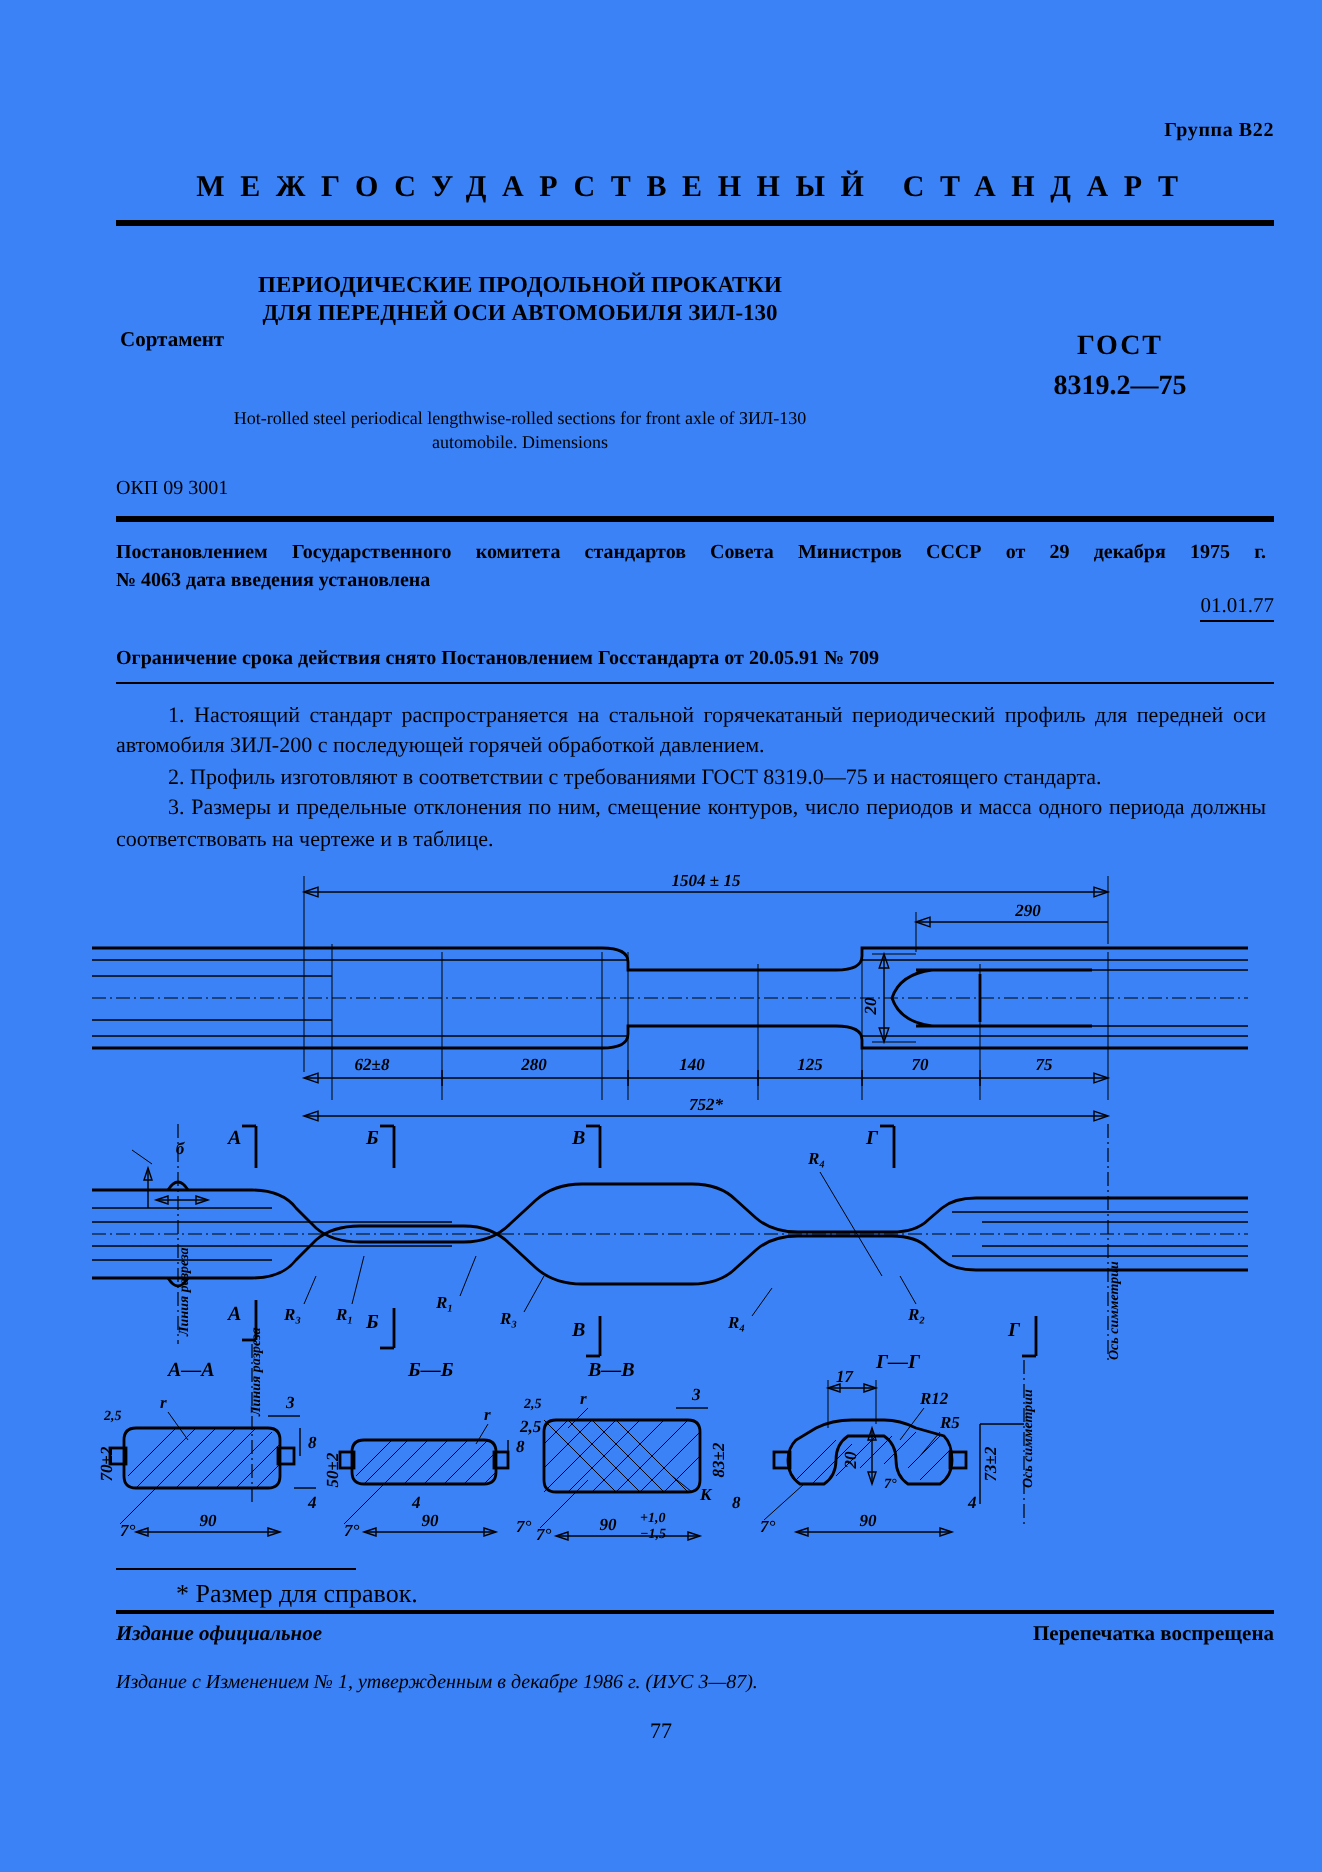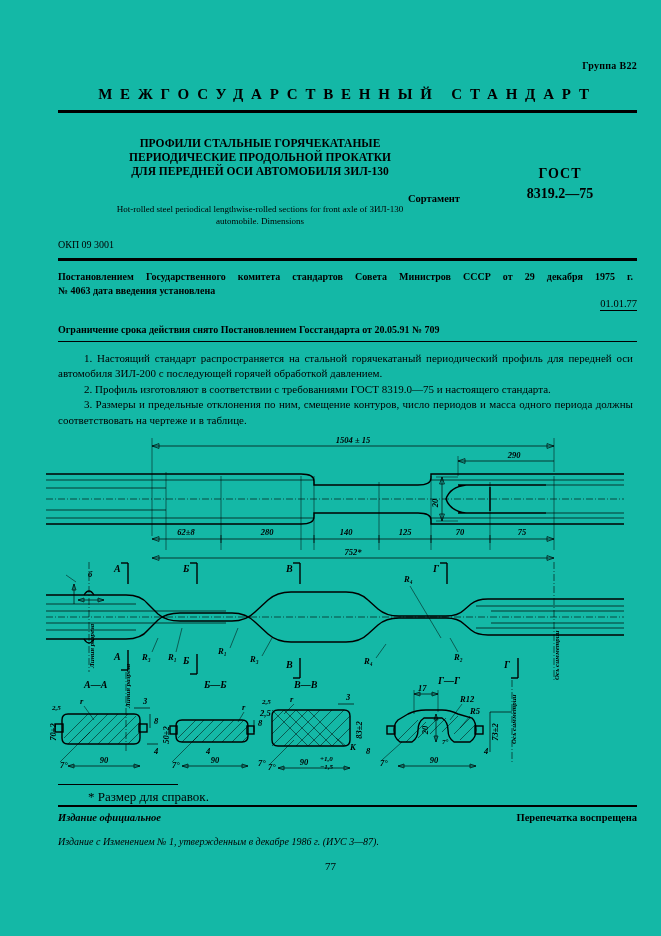--- a/index.html
+++ b/index.html
@@ -6,21 +6,21 @@
   html, body {
     margin: 0;
     padding: 0;
     background: #8a8a8a;
   }
   .page {
     position: relative;
     width: 661px;
     height: 936px;
     margin: 0 auto;
-    background: #14b8a6;
+    background: #3b82f6;
     overflow: hidden;
     font-family: "Liberation Serif", "DejaVu Serif", serif;
     color: #000000;
   }
 
   
   .group-code {
     position: absolute;
     top: 60px;
     right: 24px;
@@ -57,24 +57,24 @@
     top: 136px;
     left: 60px;
     width: 400px;
     text-align: center;
     font-size: 11.5px;
     font-weight: bold;
     line-height: 14px;
   }
   .title-sub {
     position: absolute;
-    top: 193px;
+    top: 165px;
     left: 60px;
     width: 400px;
-    text-align: right;
+    text-align: left;
     font-size: 10.5px;
     font-weight: bold;
   }
   .title-en {
     position: absolute;
     top: 203px;
     left: 48px;
     width: 424px;
     text-align: center;
     font-size: 9px;
@@ -220,21 +220,20 @@
 <body>
 
 <div class="page">
 
   <div class="group-code">Группа В22</div>
 
   <div class="std-word">МЕЖГОСУДАРСТВЕННЫЙ СТАНДАРТ</div>
   <div class="rule-thick" style="top:110px;"></div>
 
   <div class="title-main">
-    <div>ПРОФИЛИ СТАЛЬНЫЕ ГОРЯЧЕКАТАНЫЕ</div>
     <div>ПЕРИОДИЧЕСКИЕ ПРОДОЛЬНОЙ ПРОКАТКИ</div>
     <div>ДЛЯ ПЕРЕДНЕЙ ОСИ АВТОМОБИЛЯ ЗИЛ-130</div>
   </div>
   <div class="title-sub">Сортамент</div>
   <div class="title-en">
     <div>Hot-rolled steel periodical lengthwise-rolled sections for front axle of ЗИЛ-130</div>
     <div>automobile. Dimensions</div>
   </div>
 
   <div class="gost-box">

